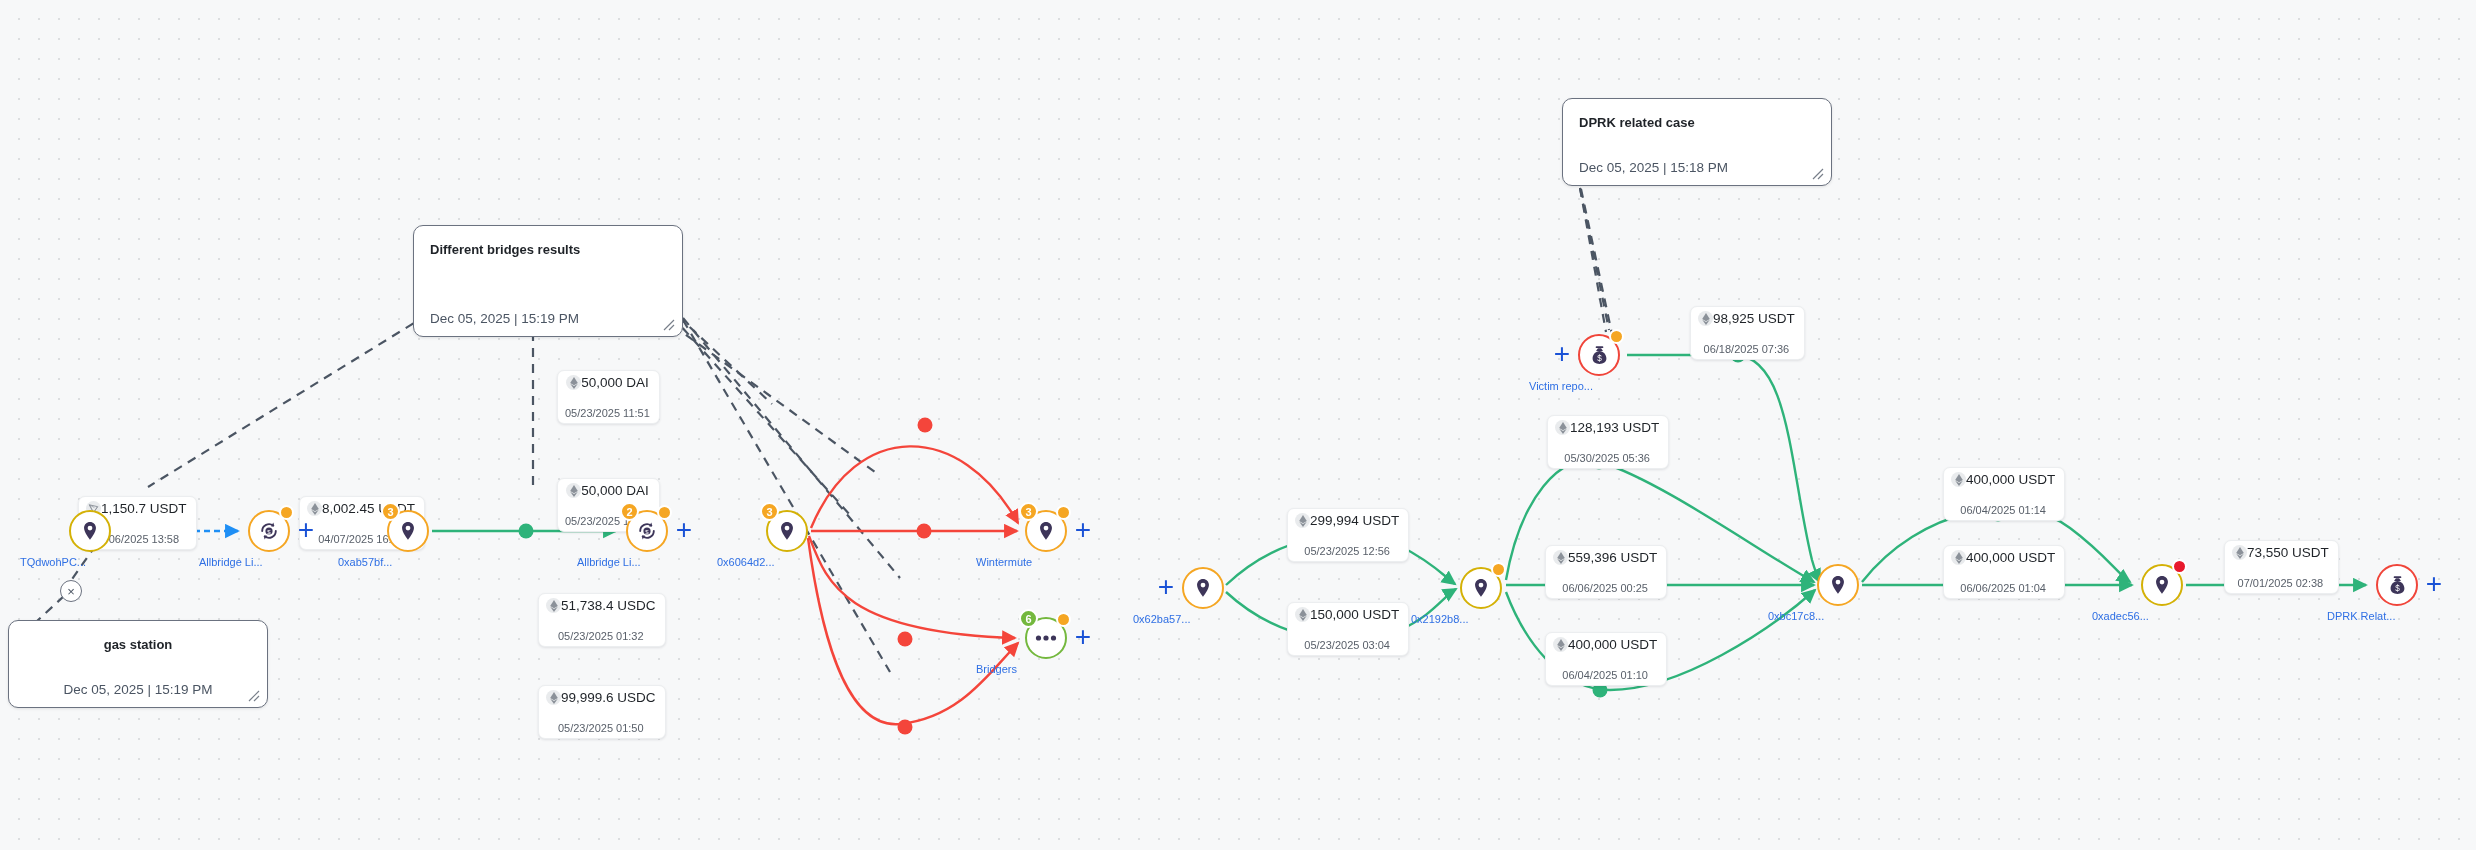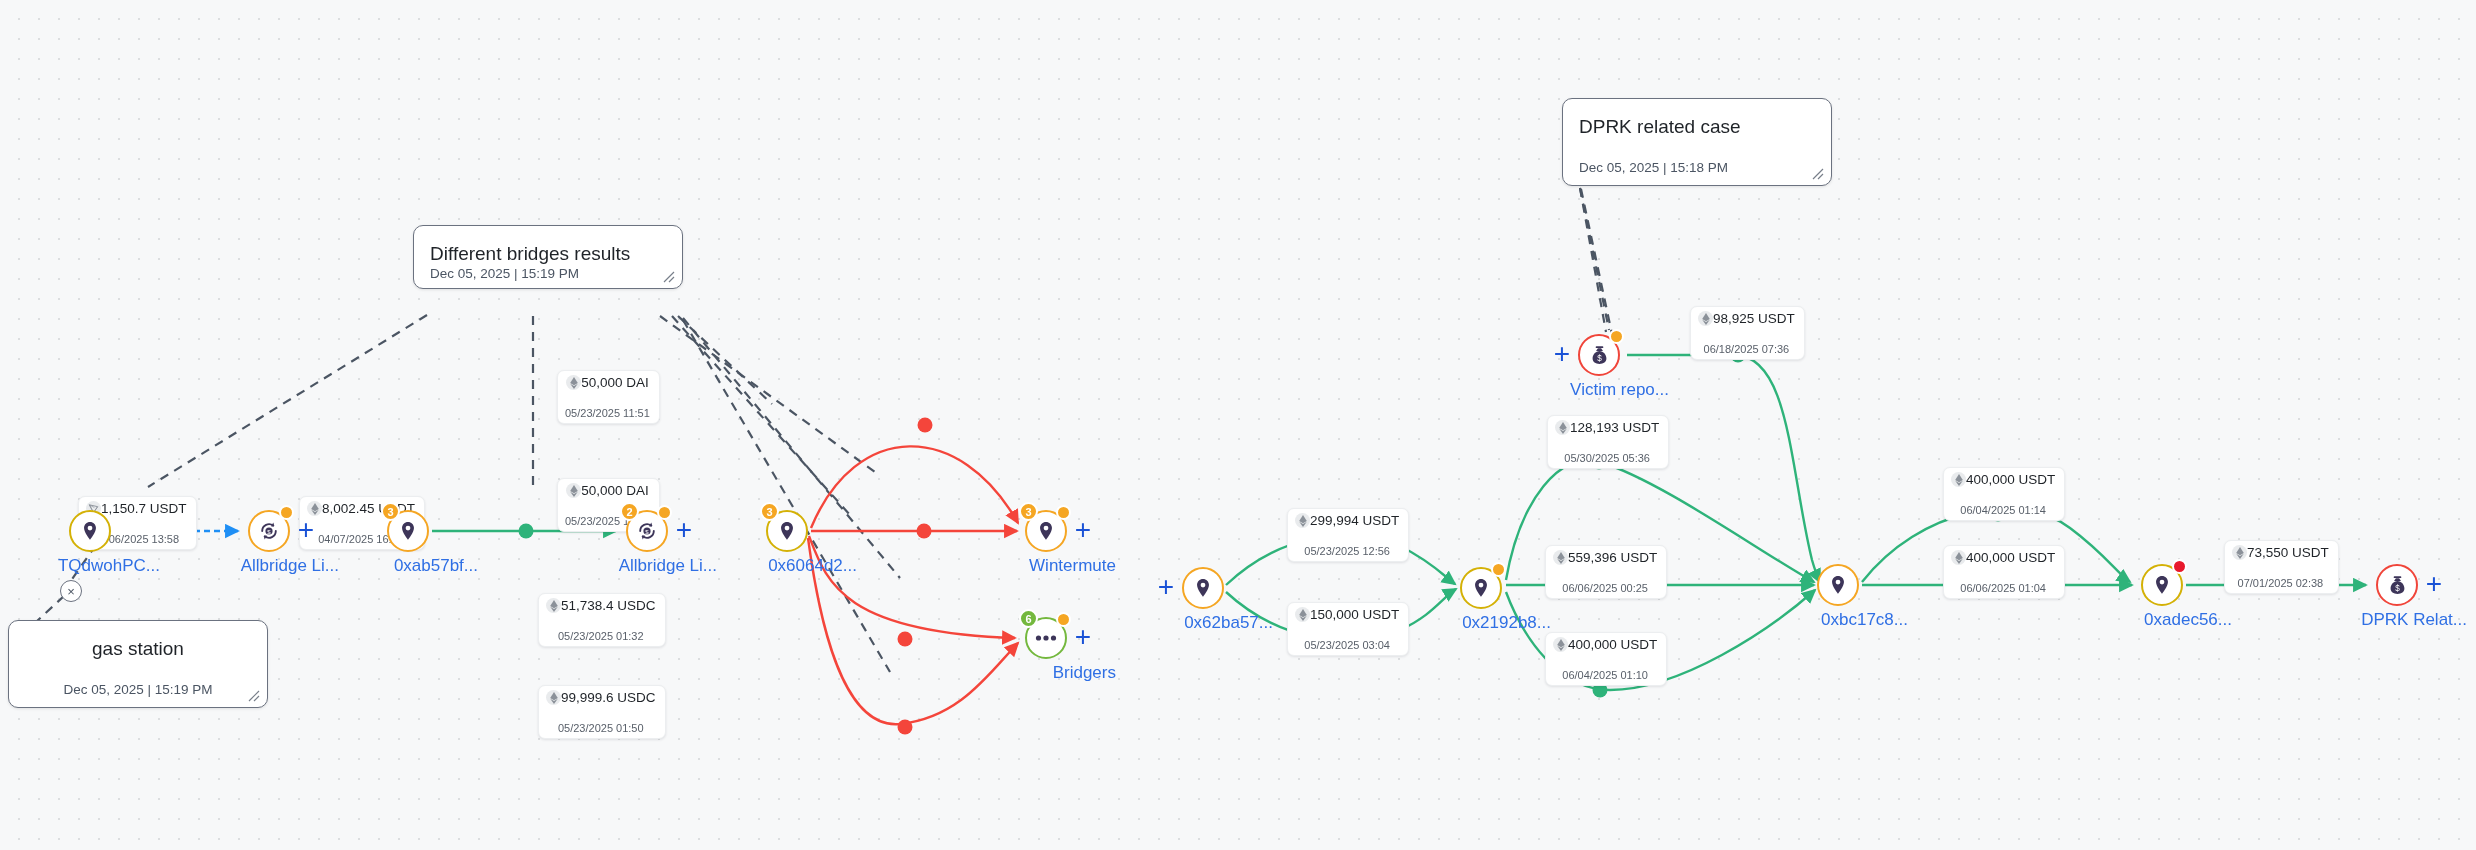--- a/index.html
+++ b/index.html
@@ -19,21 +19,21 @@
   }
   #edges{position:absolute;left:0;top:0;width:2476px;height:850px;pointer-events:none;}
 
   
   .note{
     position:absolute;background:#ffffff;border:1px solid #6b7280;border-radius:10px;
     box-shadow:0 1px 3px rgba(0,0,0,.10);
     display:flex;flex-direction:column;justify-content:space-between;
     box-sizing:border-box;padding:16px 16px 10px 16px;
   }
-  .note-title{font-size:19px;color:#1f2328;line-height:1.25;}
+  .note-title{font-size:13px;color:#1f2328;line-height:1.25;font-weight:bold;}
   .note-date{font-size:13.5px;color:#4b5563;}
   .note-grip{
     position:absolute;right:7px;bottom:5px;width:14px;height:14px;opacity:.75;
   }
 
   
   .node{position:absolute;width:0;height:0;}
   .node .ring{
     position:absolute;left:-21px;top:-21px;width:42px;height:42px;border-radius:50%;
     background:#ffffff;box-sizing:border-box;border:2.6px solid #e9b10a;
@@ -52,22 +52,22 @@
     display:flex;align-items:center;justify-content:center;
     border:2px solid #ffffff;box-sizing:border-box;
   }
   .node.badge-green .badge{background:#74b83e;}
   .node .dot{
     position:absolute;left:10px;top:-26px;width:15px;height:15px;border-radius:50%;
     background:#f5a623;border:2.5px solid #ffffff;box-sizing:border-box;
   }
   .node.dot-red .dot{background:#e8192c;}
   .node .label{
-    position:absolute;left:-70px;top:25px;width:140px;text-align:right;
-    font-size:17px;color:#2f6fe4;white-space:nowrap;overflow:hidden;
+    position:absolute;left:-70px;top:25px;width:140px;text-align:left;
+    font-size:11px;color:#2f6fe4;white-space:nowrap;overflow:hidden;
   }
   .node .plus{
     position:absolute;left:24px;top:-13px;width:26px;height:26px;
     color:#1a52d6;font-size:28px;line-height:24px;text-align:center;font-weight:400;
   }
   .node .plus.left{left:-50px;}
 
   
   .pill{
     position:absolute;background:#ffffff;border:1px solid #eceef0;border-radius:7px;
@@ -181,21 +181,21 @@
     </g>
     <circle cx="1998" cy="514" r="7.5" fill="#2eb37a"></circle>
     <circle cx="1998" cy="585" r="7.5" fill="#2eb37a"></circle>
 
     <g stroke="#2eb37a" stroke-width="2.4" fill="none">
       <path d="M2186,585 L2366,585" marker-end="url(#ar-green)"></path>
     </g>
     <circle cx="2277" cy="585" r="7.5" fill="#2eb37a"></circle>
   </svg>
 
-  <div class="note" style="left:413px;top:225px;width:270px;height:64px;">
+  <div class="note" style="left:413px;top:225px;width:270px;height:112px;">
     <div class="note-title">Different bridges results</div>
     <div class="note-date">Dec 05, 2025 | 15:19 PM</div>
     <svg class="note-grip" viewBox="0 0 14 14">
       <path d="M13,3 L3,13 M13,8 L8,13" stroke="#4b5563" stroke-width="1.2" fill="none"></path>
     </svg>
   </div>
 
   <div class="note" style="left:8px;top:620px;width:260px;height:88px;align-items:center;">
     <div class="note-title">gas station</div>
     <div class="note-date">Dec 05, 2025 | 15:19 PM</div>

